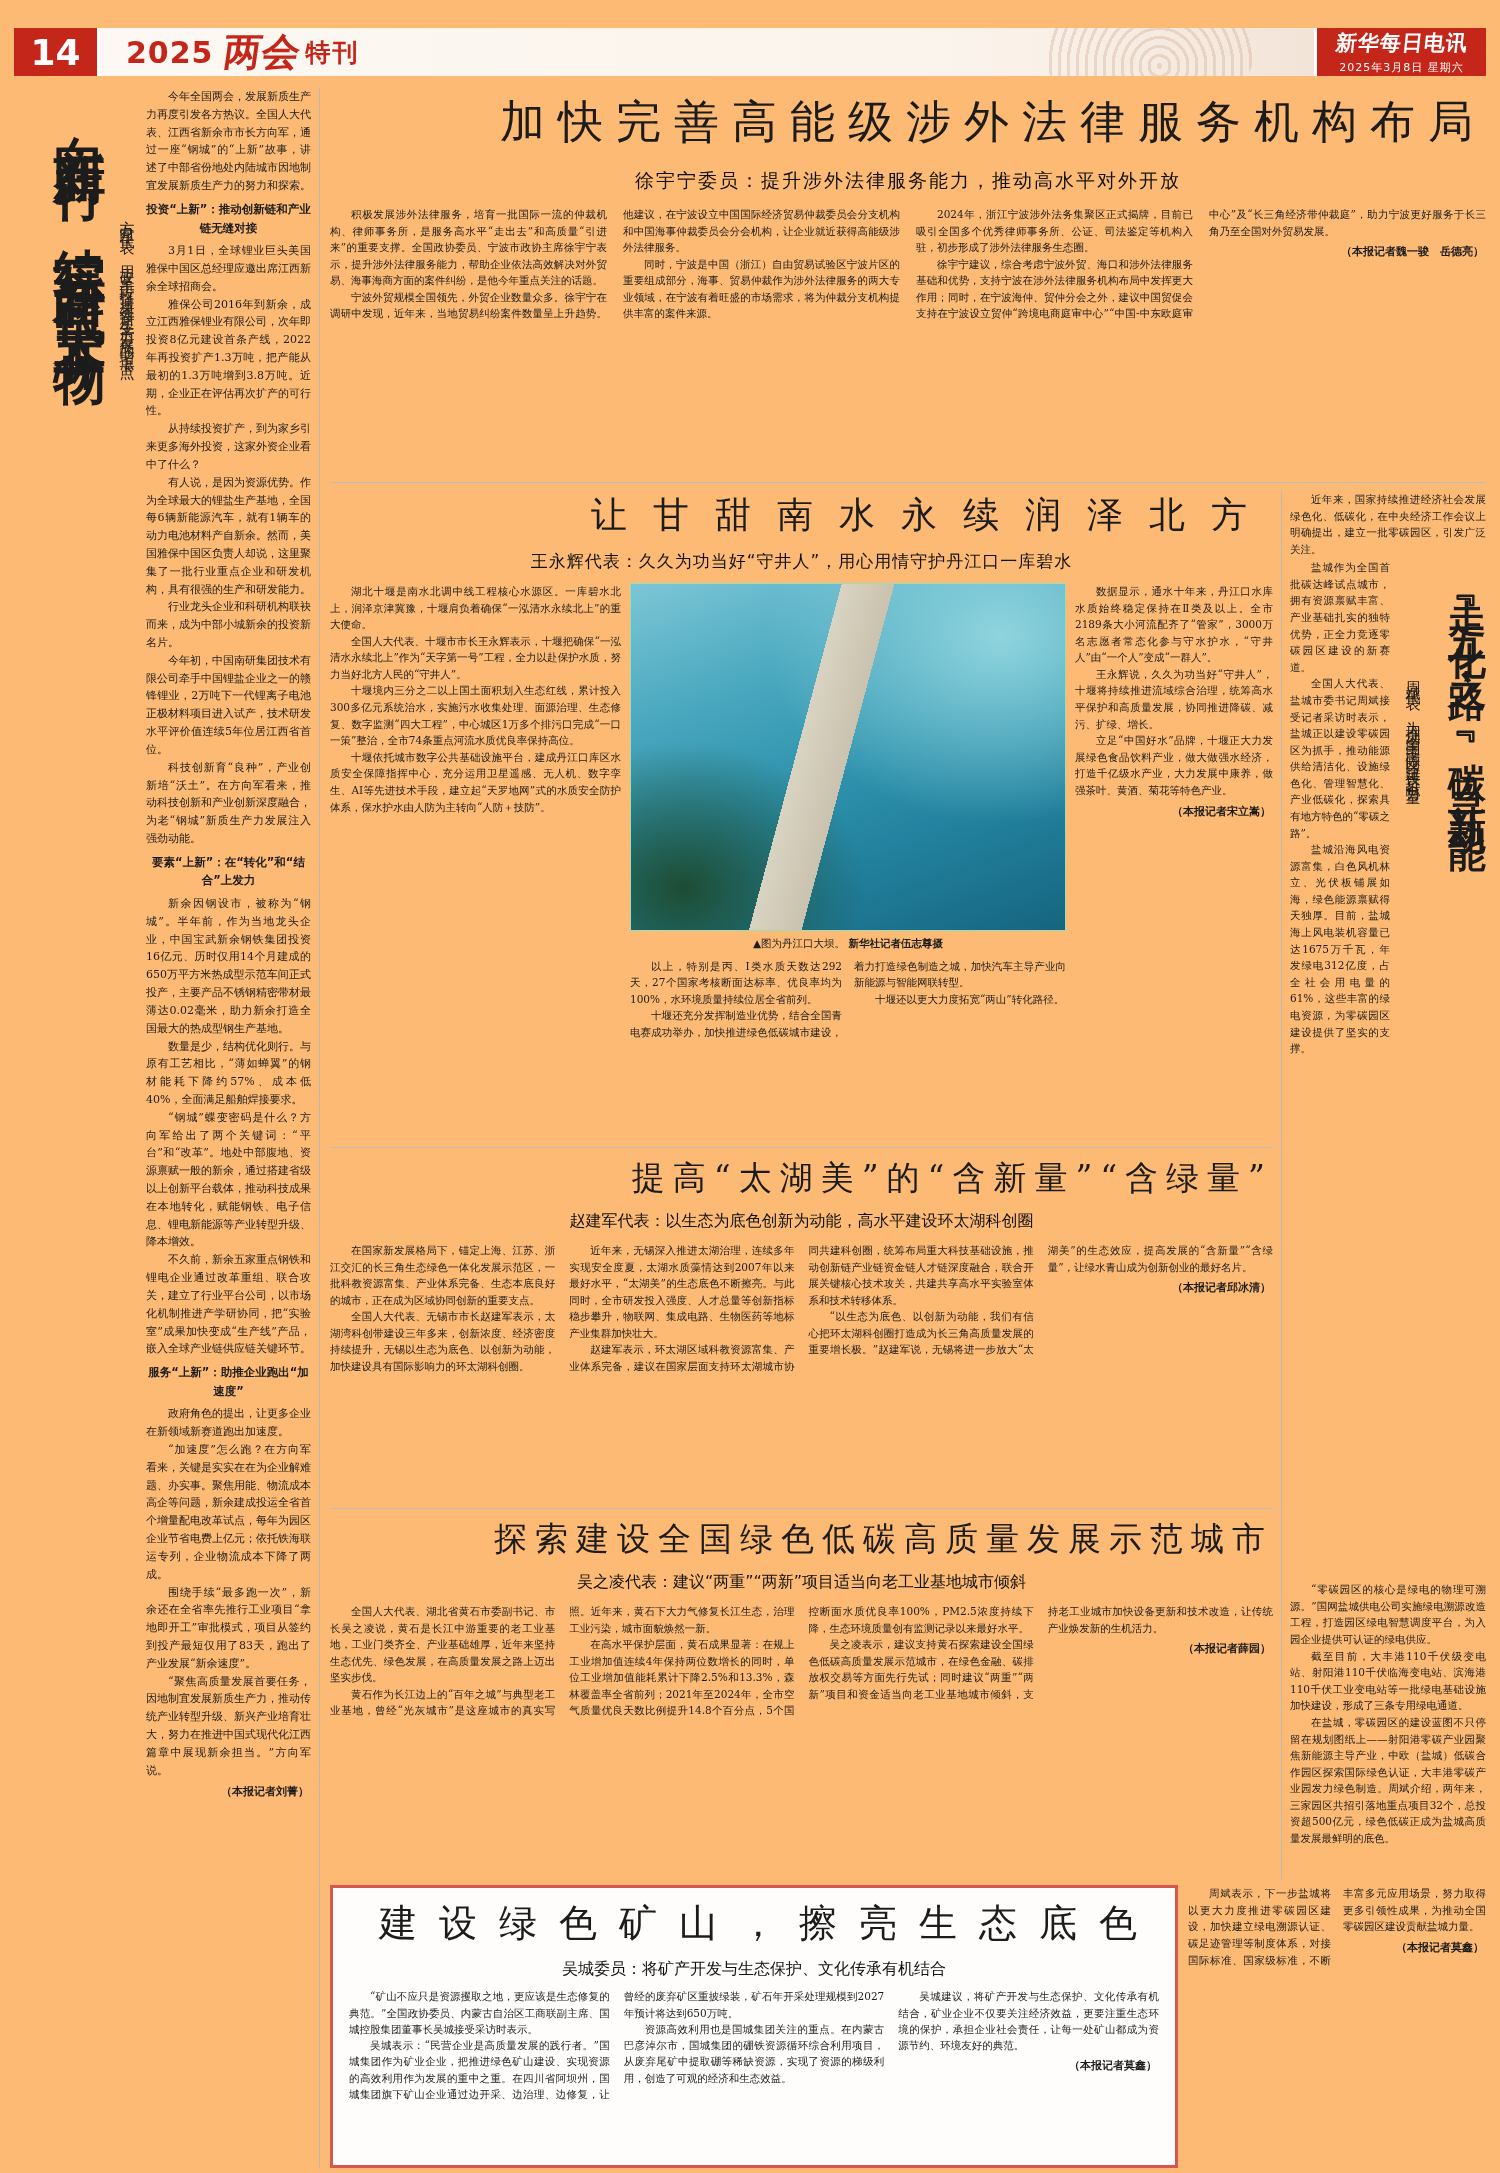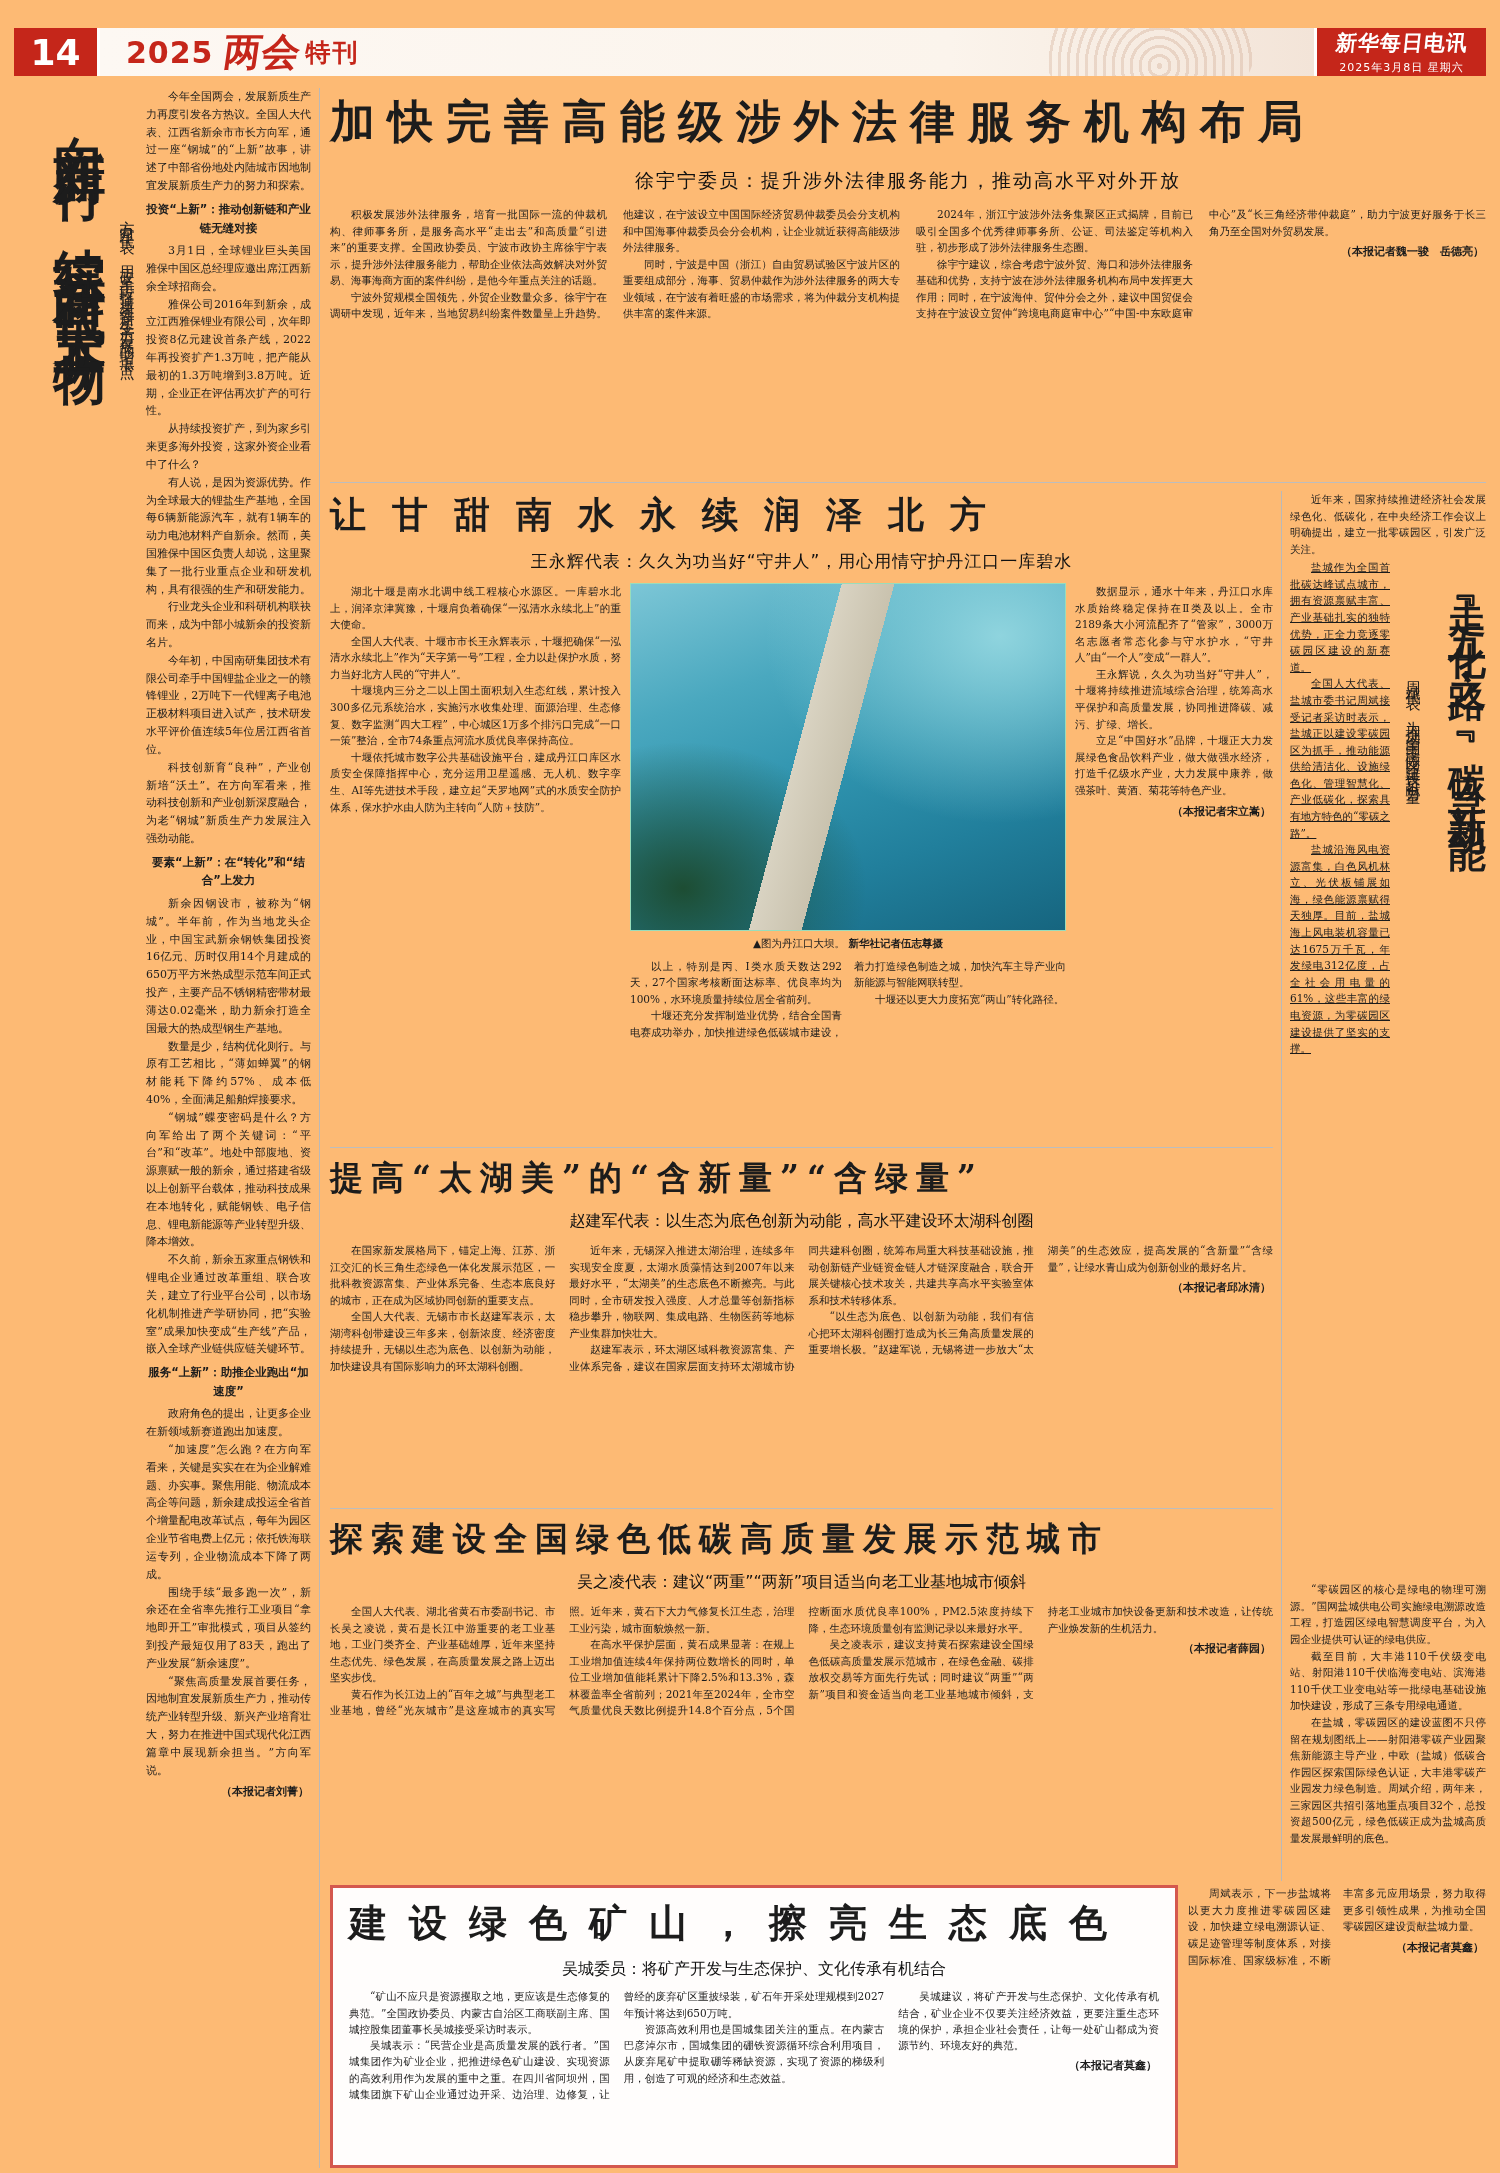--- a/index.html
+++ b/index.html
@@ -35,21 +35,21 @@
   .v-sub-title{writing-mode:vertical-rl;font-size:15px;width:30px;letter-spacing:5px;padding-top:120px;color:#222;}
   .v-body{flex:1;padding-left:10px;font-size:11px;line-height:1.62;overflow:hidden;}
 
   .main-area{flex:1;padding-left:10px;display:flex;flex-direction:column;}
 
   
   .para{margin:0;text-indent:2em;text-align:justify;}
   .t-h{font-weight:bold;text-align:center;text-indent:0;margin:5px 0;font-size:11.5px;
         font-family:"DejaVu Sans","Liberation Sans",sans-serif;}
   .byline{font-weight:bold;text-align:right;margin:4px 2px 0 0;font-size:11px;}
-  .a-title{font-family:"DejaVu Serif","Liberation Serif",serif;font-weight:bold;text-align:left;margin:0;}
+  .a-title{font-family:"DejaVu Serif","Liberation Serif",serif;font-weight:normal;text-align:right;margin:0;}
   .a-sub{text-align:center;font-family:"DejaVu Sans","Liberation Sans",sans-serif;margin:0;color:#111;}
   .sep{border:none;border-top:1px solid #bdbdbd;margin:8px 0;}
 
   
   .top-art .a-title{font-size:45px;letter-spacing:13px;margin-top:4px;}
   .top-art .a-sub{font-size:19px;letter-spacing:2px;margin:16px 0 12px 0;}
   .top-body{column-count:4;column-gap:16px;font-size:10.5px;line-height:1.58;height:268px;overflow:hidden;}
 
   .mid-row{display:flex;flex:1;}
   .mid-stack{width:952px;padding-right:8px;border-right:1px solid #b9b9b9;}
@@ -82,21 +82,21 @@
   .bottom-row{display:flex;height:284px;margin-top:4px;}
   .red-box{width:848px;border:3px solid #d4584e;padding:10px 16px 8px 16px;background:#fffdfc;}
   .red-box .a-title{font-size:38px;letter-spacing:22px;}
   .red-box .a-sub{font-size:16px;margin:10px 0 8px 0;}
   .box-body{column-count:3;column-gap:14px;font-size:10.5px;line-height:1.55;height:168px;overflow:hidden;}
   .tail{flex:1;padding-left:10px;column-count:2;column-gap:12px;font-size:10.5px;line-height:1.58;overflow:hidden;}
 
   
   .rail-flow{overflow:hidden;}
   .vblock{display:flex;height:1020px;overflow:hidden;margin:2px 0;}
-  .rail-side{flex:1;padding-right:6px;overflow:hidden;text-decoration:underline;}
+  .rail-side{flex:1;padding-right:6px;overflow:hidden;}
   .v-art-sub{writing-mode:vertical-rl;font-size:15px;width:28px;letter-spacing:5px;padding-top:110px;}
   .v-art-title{writing-mode:vertical-rl;font-size:38px;font-weight:bold;width:62px;letter-spacing:14px;
        line-height:1.0;padding-top:10px;font-family:"DejaVu Serif","Liberation Serif",serif;}
   .rail-bottom{height:300px;overflow:hidden;}
 </style>
 </head>
 <body>
 
 <div class="page">
 

